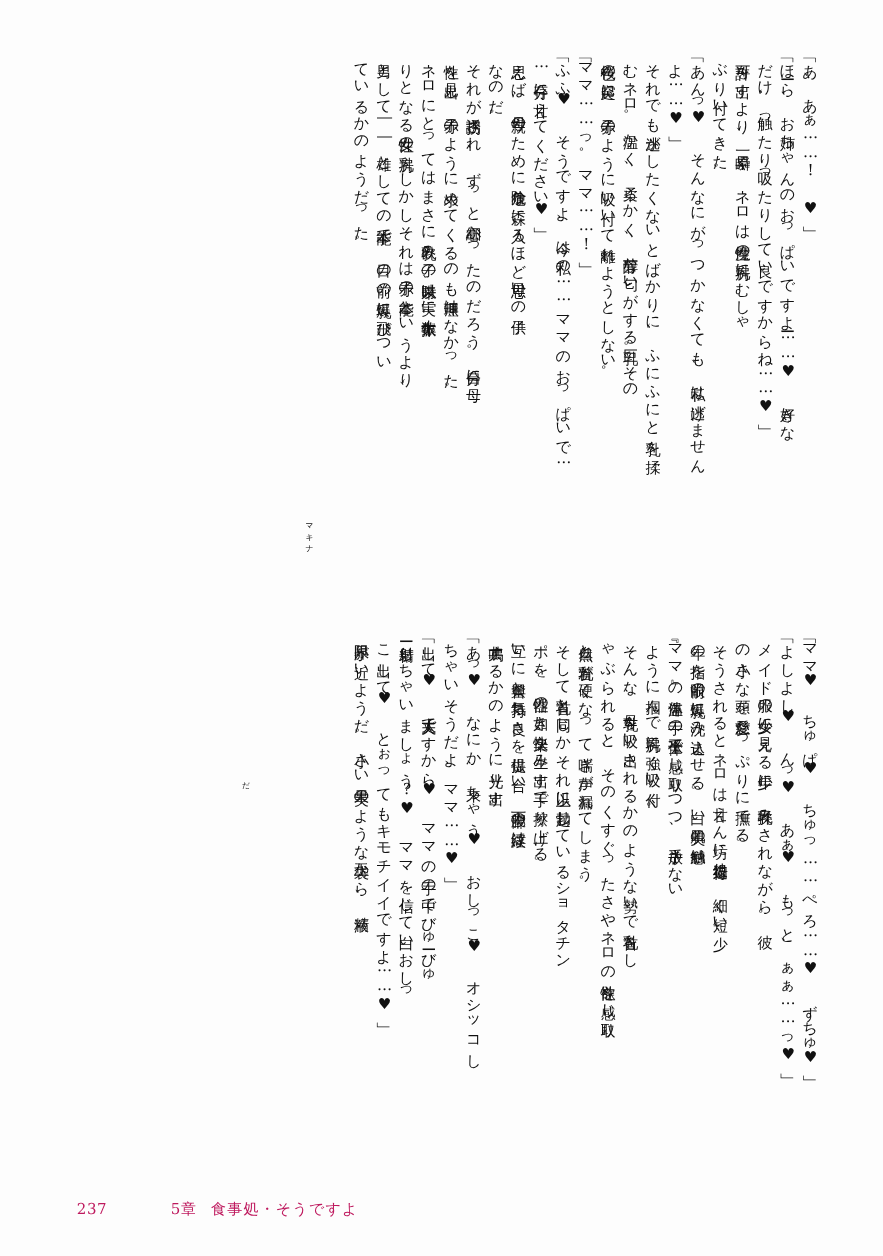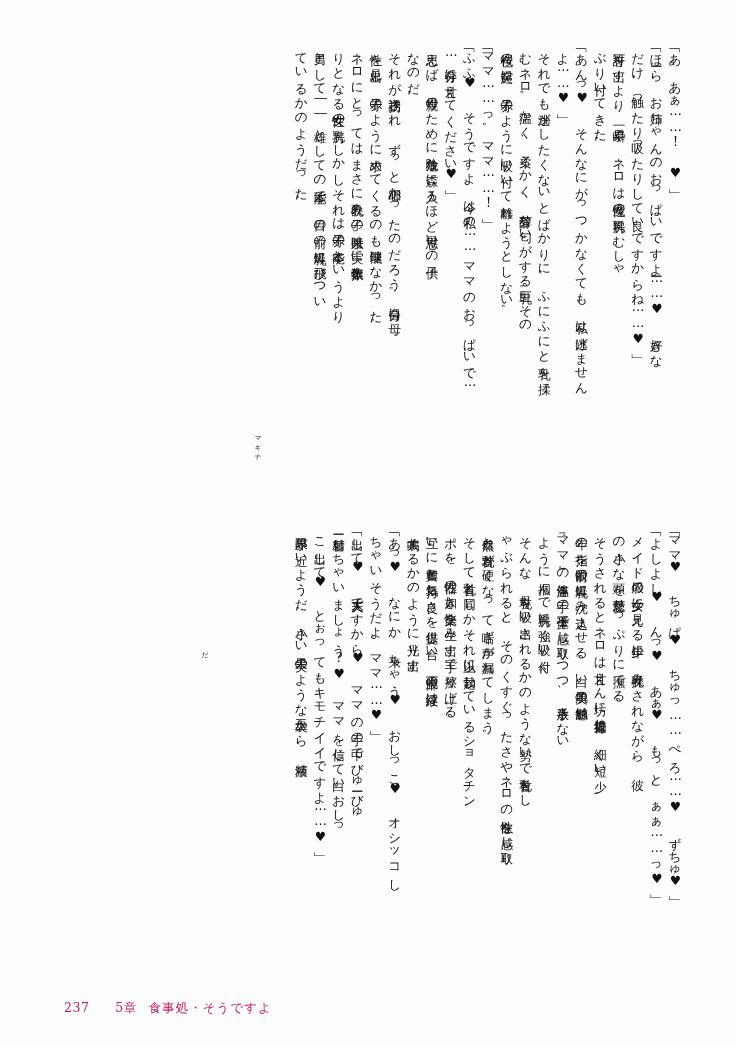--- a/index.html
+++ b/index.html
@@ -68,20 +68,21 @@
     color: #be185d;
     display: flex;
     align-items: flex-start;
   }
   #footer .pg {
     margin-right: 26px;
     font-family: "DejaVu Serif", "Liberation Serif", serif;
   }
   #footer .chap {
     margin-right: 12px;
+    margin-left: 27px;
   }
   #footer .ttl {
     letter-spacing: 1px;
   }
 
   
   .ruby-note {
     position: absolute;
     writing-mode: vertical-rl;
     text-orientation: upright;

